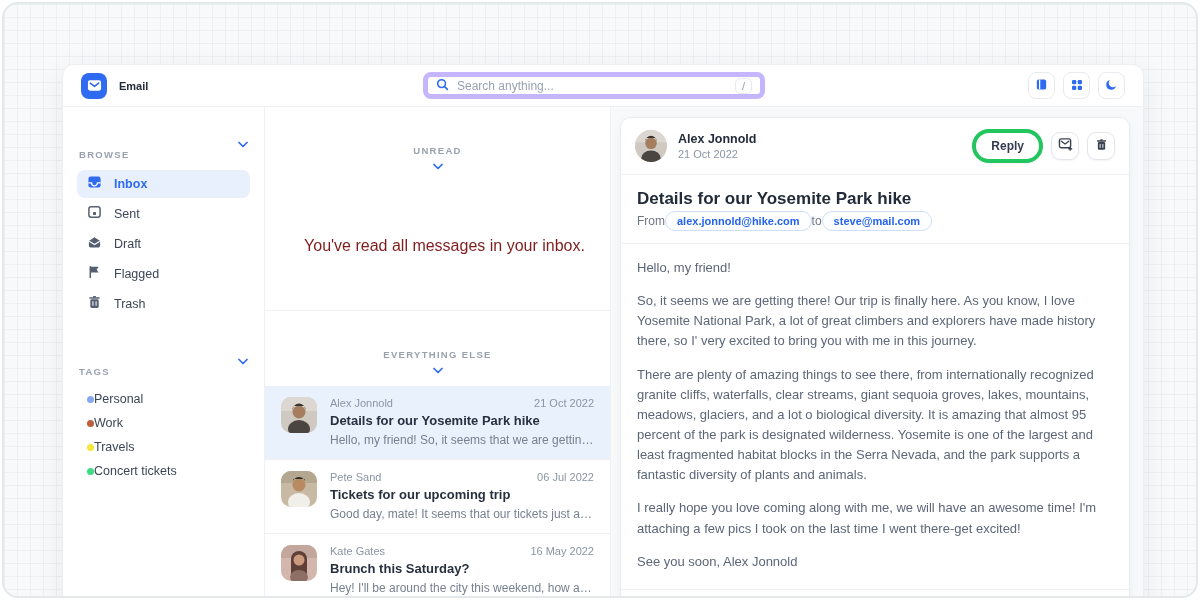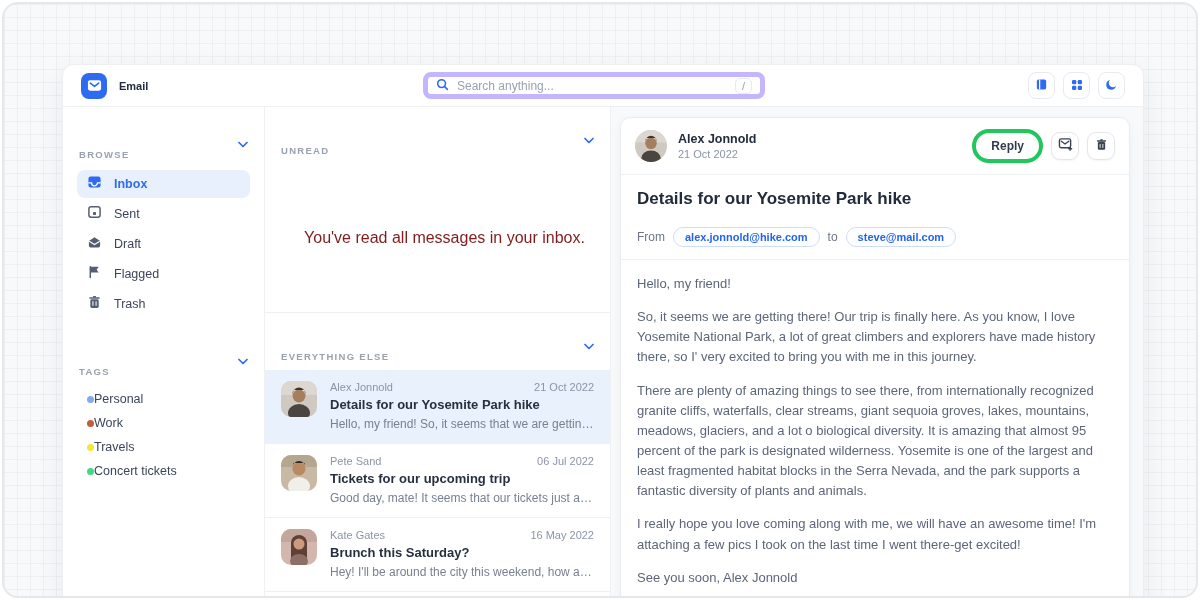--- a/index.html
+++ b/index.html
@@ -48,21 +48,21 @@
     margin-bottom:2px; cursor:pointer; }
   .nav-item .nav-label { font-size:12.5px; color:#3c4557; }
   .nav-item.active { background:#e8effd; }
   .nav-item.active .nav-label { color:#2e6bf0; font-weight:700; }
   .tags-block { margin-top:18px; }
   .tag-item { display:flex; align-items:center; padding:5px 10px; cursor:pointer; }
   .tag-dot { width:7px; height:7px; border-radius:50%; }
   .tag-label { font-size:12.5px; color:#3c4557; }
 
   
-  .midcol .section-head { padding:14px 16px 8px; }
+  .midcol .section-head { padding:14px 16px 8px;flex-direction:column; }
   .unread-empty { height:148px; display:flex; align-items:center; justify-content:center; }
   .unread-empty span { font-size:16px; color:#7f1d1d;margin-left:14px; }
   .ee-section { border-top:1px solid #eef0f3; }
   .mail-item { padding:11px 16px 12px; display:flex; gap:13px; border-bottom:1px solid #eef0f3;
     cursor:pointer; }
   .mail-item.selected { background:#e9f1fd; }
   .mail-avatar { width:36px; height:36px; border-radius:10px; overflow:hidden; flex:0 0 auto; }
   .mail-avatar svg { display:block; }
   .mail-meta { flex:1; min-width:0; }
   .mail-toprow { display:flex; justify-content:space-between; align-items:baseline; }
@@ -82,21 +82,21 @@
   .detail-actions { margin-left:auto; display:flex; gap:8px; align-items:center; }
   .reply-btn { border:4px solid #22c55e; background:#fff; border-radius:999px; padding:6px 15px;
     font-size:12px; font-weight:600; color:#333c4e; cursor:pointer;
     font-family:"Liberation Sans", sans-serif; box-shadow:0 1px 2px rgba(25,39,70,.05); }
   .round-btn { width:28px; height:28px; border:1px solid #e3e6ea; border-radius:9px; background:#fff;
     display:flex; align-items:center; justify-content:center; cursor:pointer;
     box-shadow:0 1px 2px rgba(25,39,70,.05); }
 
   .detail-subjectblock { padding:14px 16px 12px; border-bottom:1px solid #eef0f3; }
   .detail-subject { font-size:17px; font-weight:700; color:#222b3a; }
-  .fromto { display:flex; align-items:center; gap:8px; margin-top:18px; }
+  .fromto { display:flex; align-items:center; gap:0; margin-top:2px; }
   .fromto .ft-label { font-size:12px; color:#6e7686; }
   .email-chip { font-size:11px; font-weight:600; color:#2563eb; border:1px solid #cfdef7;
     border-radius:999px; padding:3px 11px; background:#fdfeff; cursor:pointer; }
 
   .detail-body { padding:14px 16px 4px; border-bottom:1px solid #eef0f3; }
   .detail-body p { font-size:13px; line-height:1.55; color:#5d6678; margin-bottom:13px; }
 
   .attach-block { padding:12px 16px 16px; }
 </style>
 </head>

